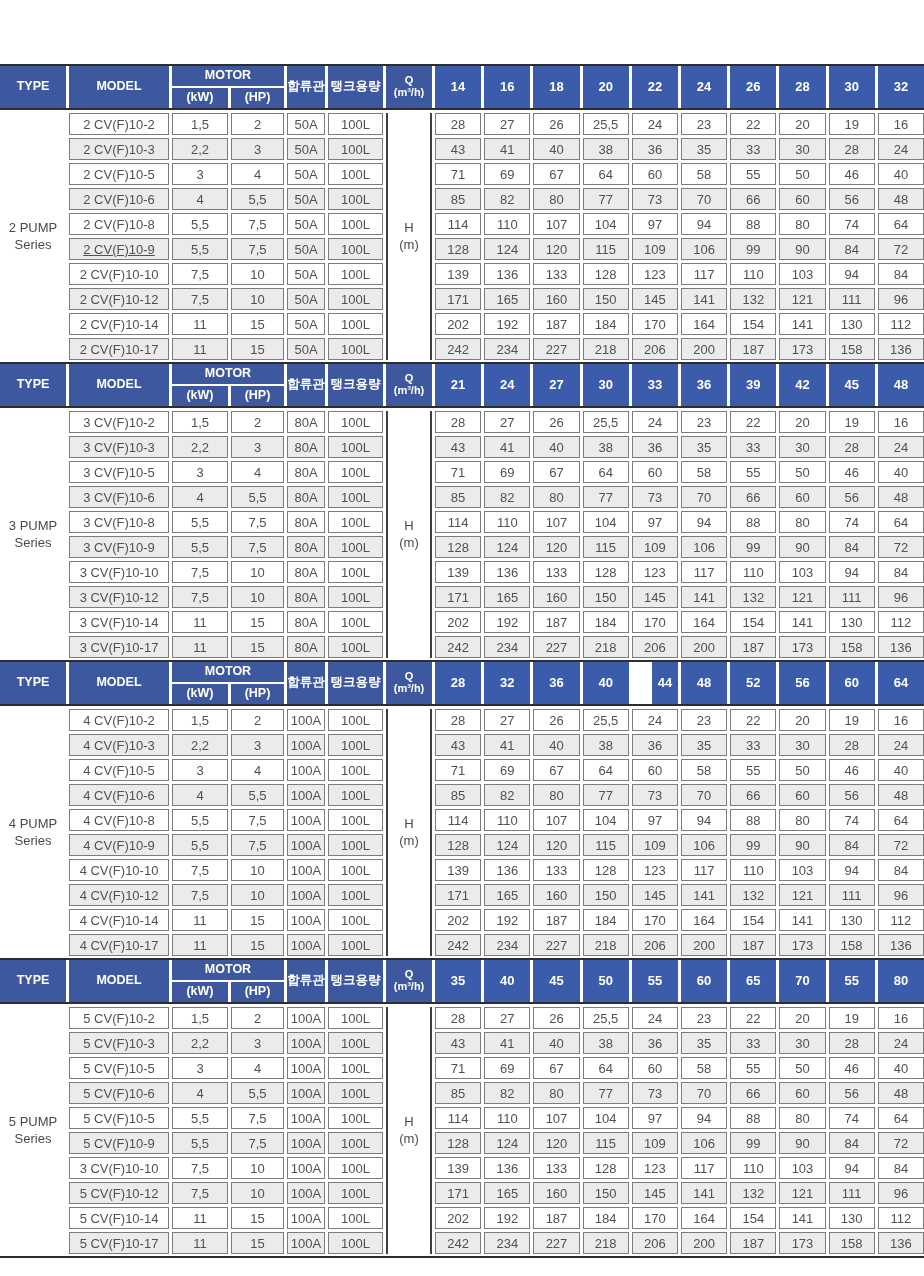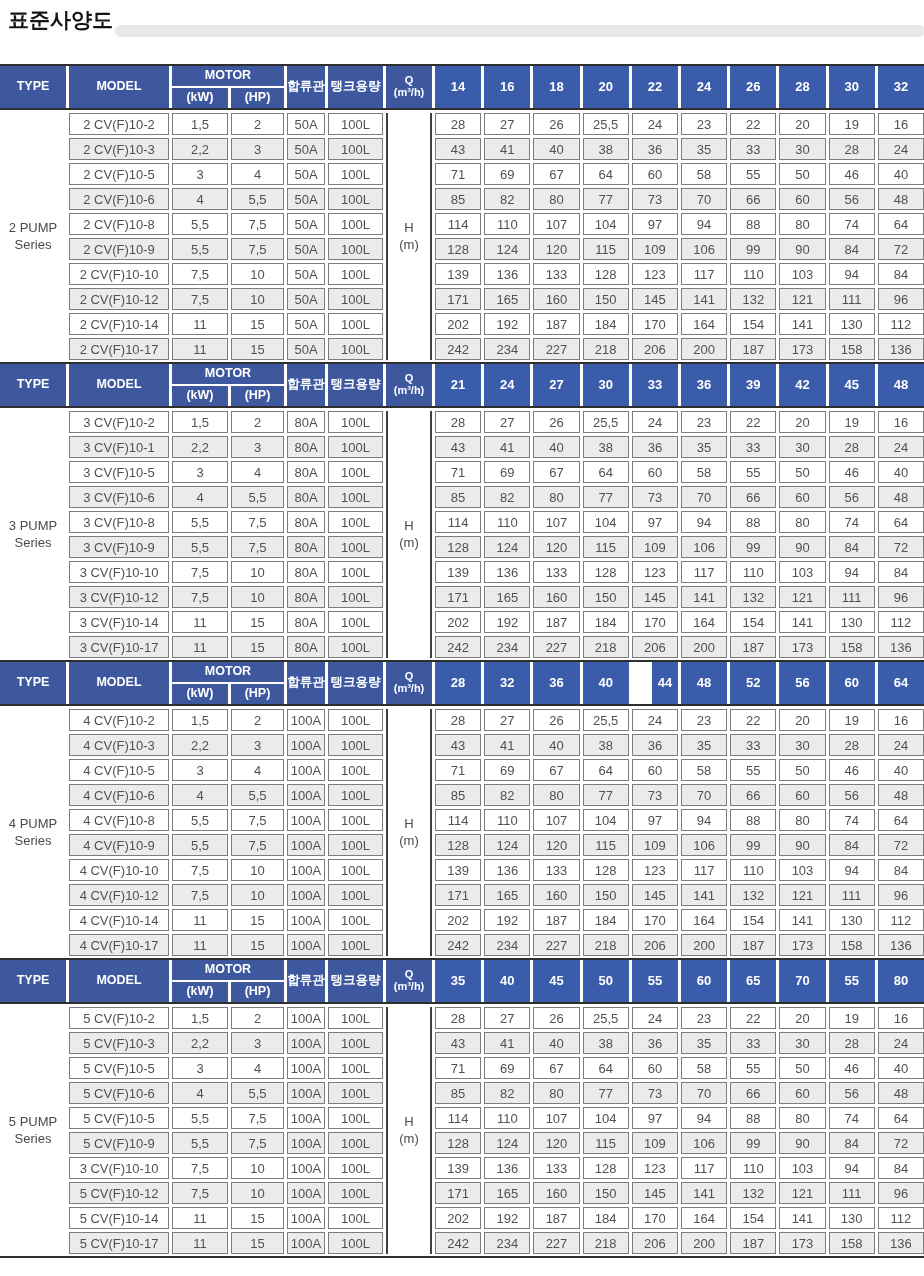--- a/index.html
+++ b/index.html
@@ -26,24 +26,20 @@
   
   .cell{border:1px solid #7c7c7c;background:#fff;color:#515151;font-size:13px;display:flex;align-items:center;justify-content:center;text-align:center;box-sizing:border-box;}
   .cell.stripe{background:#ebebeb;}
   .typecell{display:flex;flex-direction:column;align-items:center;justify-content:center;color:#4a4a4a;font-size:13px;line-height:1.25;background:transparent;}
   .headcol{border-left:2px solid #3f3f3f;border-right:2px solid #3f3f3f;background:#fff;color:#4a4a4a;font-size:13px;line-height:1.25;display:flex;flex-direction:column;align-items:center;justify-content:center;}
 </style>
 </head>
 <body>
 
 <div class="page">
-  <div class="title-wrap">
-    <span class="page-title">표준사양도</span>
-    <div class="accent-bar"></div>
-  </div>
   <div class="spec-table" id="table-root">
       <div>
         <div class="hgrid">
           <div class="hcell" style="grid-area: 1 / 1 / span 2;">TYPE</div>
           <div class="hcell" style="grid-area: 1 / 2 / span 2;">MODEL</div>
           <div class="hcell" style="grid-area: 1 / 3 / auto / span 2;">MOTOR</div>
           <div class="hcell" style="grid-area: 2 / 3;">(kW)</div>
           <div class="hcell" style="grid-area: 2 / 4;">(HP)</div>
           <div class="hcell" style="grid-area: 1 / 5 / span 2;">합류관</div>
           <div class="hcell" style="grid-area: 1 / 6 / span 2;">탱크용량</div>
@@ -139,21 +135,21 @@
           <div class="cell" style="grid-area: 5 / 8;">114</div>
           <div class="cell" style="grid-area: 5 / 9;">110</div>
           <div class="cell" style="grid-area: 5 / 10;">107</div>
           <div class="cell" style="grid-area: 5 / 11;">104</div>
           <div class="cell" style="grid-area: 5 / 12;">97</div>
           <div class="cell" style="grid-area: 5 / 13;">94</div>
           <div class="cell" style="grid-area: 5 / 14;">88</div>
           <div class="cell" style="grid-area: 5 / 15;">80</div>
           <div class="cell" style="grid-area: 5 / 16;">74</div>
           <div class="cell" style="grid-area: 5 / 17;">64</div>
-          <div class="cell stripe" style="grid-area: 6 / 2;">2 CV(F)10-9</div>
+          <div class="cell stripe" style="grid-area: 6 / 2; text-decoration: underline;">2 CV(F)10-9</div>
           <div class="cell stripe" style="grid-area: 6 / 3;">5,5</div>
           <div class="cell stripe" style="grid-area: 6 / 4;">7,5</div>
           <div class="cell stripe" style="grid-area: 6 / 5;">50A</div>
           <div class="cell stripe" style="grid-area: 6 / 6;">100L</div>
           <div class="cell stripe" style="grid-area: 6 / 8;">128</div>
           <div class="cell stripe" style="grid-area: 6 / 9;">124</div>
           <div class="cell stripe" style="grid-area: 6 / 10;">120</div>
           <div class="cell stripe" style="grid-area: 6 / 11;">115</div>
           <div class="cell stripe" style="grid-area: 6 / 12;">109</div>
           <div class="cell stripe" style="grid-area: 6 / 13;">106</div>
@@ -264,21 +260,21 @@
           <div class="cell" style="grid-area: 1 / 8;">28</div>
           <div class="cell" style="grid-area: 1 / 9;">27</div>
           <div class="cell" style="grid-area: 1 / 10;">26</div>
           <div class="cell" style="grid-area: 1 / 11;">25,5</div>
           <div class="cell" style="grid-area: 1 / 12;">24</div>
           <div class="cell" style="grid-area: 1 / 13;">23</div>
           <div class="cell" style="grid-area: 1 / 14;">22</div>
           <div class="cell" style="grid-area: 1 / 15;">20</div>
           <div class="cell" style="grid-area: 1 / 16;">19</div>
           <div class="cell" style="grid-area: 1 / 17;">16</div>
-          <div class="cell stripe" style="grid-area: 2 / 2;">3 CV(F)10-1</div>
+          <div class="cell stripe" style="grid-area: 2 / 2;">3 CV(F)10-3</div>
           <div class="cell stripe" style="grid-area: 2 / 3;">2,2</div>
           <div class="cell stripe" style="grid-area: 2 / 4;">3</div>
           <div class="cell stripe" style="grid-area: 2 / 5;">80A</div>
           <div class="cell stripe" style="grid-area: 2 / 6;">100L</div>
           <div class="cell stripe" style="grid-area: 2 / 8;">43</div>
           <div class="cell stripe" style="grid-area: 2 / 9;">41</div>
           <div class="cell stripe" style="grid-area: 2 / 10;">40</div>
           <div class="cell stripe" style="grid-area: 2 / 11;">38</div>
           <div class="cell stripe" style="grid-area: 2 / 12;">36</div>
           <div class="cell stripe" style="grid-area: 2 / 13;">35</div>

